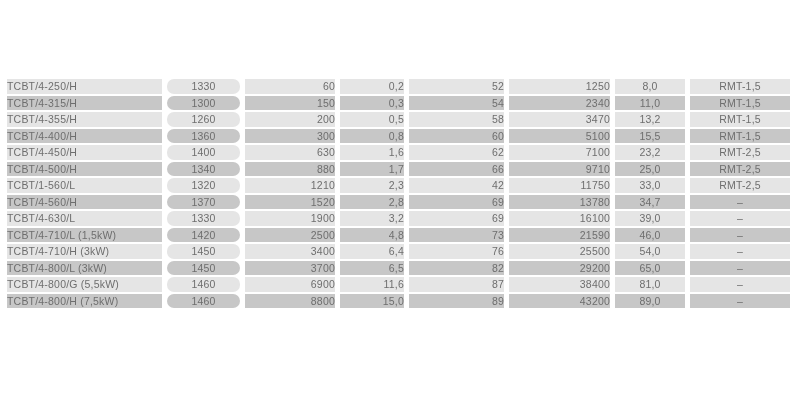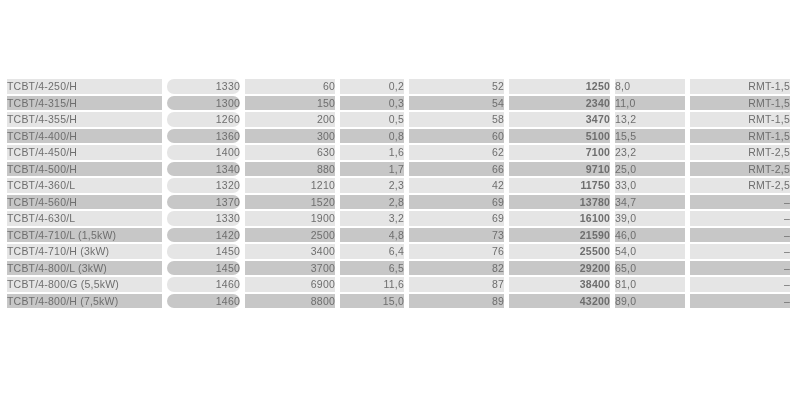--- a/index.html
+++ b/index.html
@@ -35,27 +35,27 @@
     font-size: 10.5px;
     line-height: 14.5px;
     letter-spacing: 0.2px;
     color: var(--text-color, #6e6e6e);
     white-space: nowrap;
     overflow: hidden;
   }
   table.spec-table tr:nth-child(odd) td { background: var(--row-light, #e5e5e5); }
   table.spec-table tr:nth-child(even) td { background: var(--row-dark, #c7c7c7); }
   td.c0 { text-align: left;  padding-left: 4px; }
-  td.c1 { text-align: right; padding-right: 29px; border-radius: 7px; }
+  td.c1 { text-align: center; padding-right: 29px; border-radius: 7px; }
   td.c2 { text-align: right; padding-right: 29px; }
   td.c3 { text-align: right; padding-right: 27px; }
   td.c4 { text-align: right; padding-right: 40px; }
-  td.c5 { text-align: right; padding-right: 22px; font-weight: bold; }
-  td.c6 { text-align: left; padding-right: 28px; }
-  td.c7 { text-align: right; padding-right: 10px; }
+  td.c5 { text-align: right; padding-right: 22px; }
+  td.c6 { text-align: center; padding-right: 28px; }
+  td.c7 { text-align: center; padding-right: 10px; }
 </style>
 </head>
 <body>
 
 <div class="page">
   <table class="spec-table">
     <colgroup>
       <col style="width:155px">
       <col style="width:73px">
       <col style="width:90px">
@@ -120,21 +120,21 @@
           <td class="c0">TCBT/4-500/H</td>
           <td class="c1">1340</td>
           <td class="c2">880</td>
           <td class="c3">1,7</td>
           <td class="c4">66</td>
           <td class="c5">9710</td>
           <td class="c6">25,0</td>
           <td class="c7">RMT-2,5</td>
         </tr>
         <tr>
-          <td class="c0">TCBT/4-360/L</td>
+          <td class="c0">TCBT/1-560/L</td>
           <td class="c1">1320</td>
           <td class="c2">1210</td>
           <td class="c3">2,3</td>
           <td class="c4">42</td>
           <td class="c5">11750</td>
           <td class="c6">33,0</td>
           <td class="c7">RMT-2,5</td>
         </tr>
         <tr>
           <td class="c0">TCBT/4-560/H</td>

